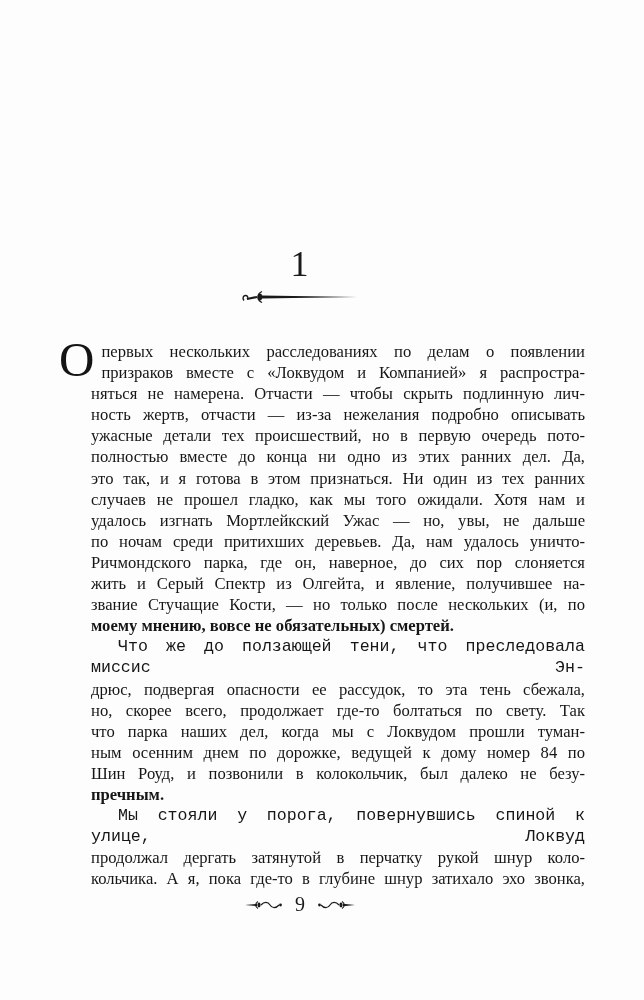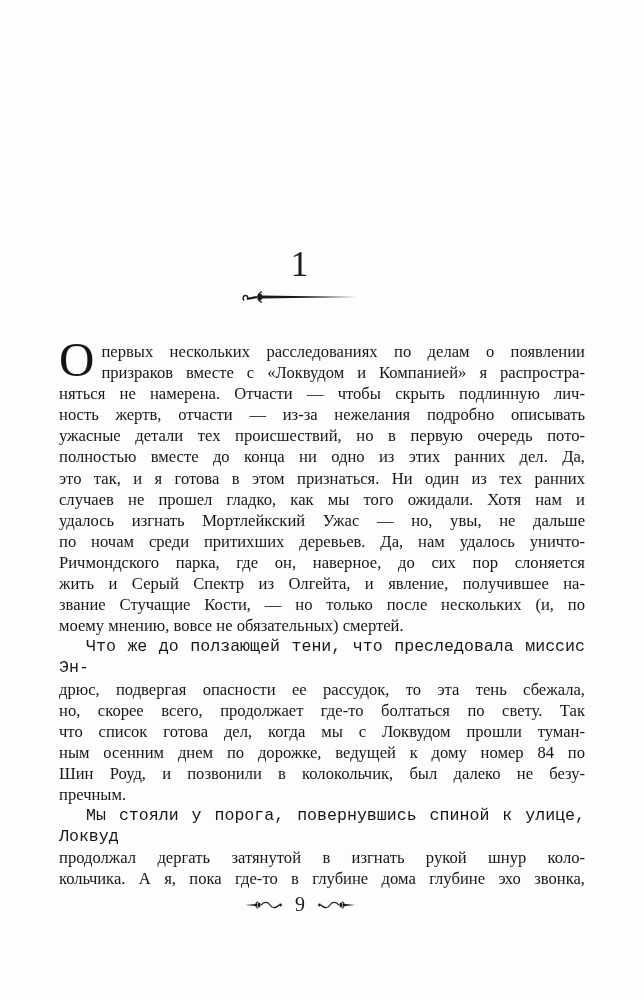--- a/index.html
+++ b/index.html
@@ -26,22 +26,23 @@
   .sword-wrap { margin-top: 5px; }
   .body-text {
     position: absolute; top: 341px; left: 59px; width: 526px;
     font-size: 16.6px; line-height: 21.1px;
   }
   .para { margin: 0; padding: 0; }
   .ln {
     display: block;
     text-align: justify;
     text-align-last: justify;
+    margin-left: 32px;
   }
-  .ln.lastline { text-align-last: left; }
+  .ln.lastline { text-align-last: left; font-weight: bold; }
   .ln.indent { text-indent: 27px; font-family: Liberation Mono, monospace; }
   .dropcap {
     float: left;
     height: 42px;
     font-size: 49px;
     line-height: 42px;
     margin-top: -2px;
     padding-right: 7px;
     color: #141414;
   }
@@ -90,30 +91,30 @@
       <span class="ln">Ричмондского парка, где он, наверное, до сих пор слоняется</span>
       <span class="ln">жить и Серый Спектр из Олгейта, и явление, получившее на-</span>
       <span class="ln">звание Стучащие Кости, — но только после нескольких (и, по</span>
       <span class="ln lastline">моему мнению, вовсе не обязательных) смертей.</span>
     </p>
 
     <p class="para">
       <span class="ln indent">Что же до ползающей тени, что преследовала миссис Эн-</span>
       <span class="ln">дрюс, подвергая опасности ее рассудок, то эта тень сбежала,</span>
       <span class="ln">но, скорее всего, продолжает где-то болтаться по свету. Так</span>
-      <span class="ln">что список готова дел, когда мы с Локвудом прошли туман-</span>
+      <span class="ln">что парка наших дел, когда мы с Локвудом прошли туман-</span>
       <span class="ln">ным осенним днем по дорожке, ведущей к дому номер 84 по</span>
       <span class="ln">Шин Роуд, и позвонили в колокольчик, был далеко не безу-</span>
       <span class="ln lastline">пречным.</span>
     </p>
 
     <p class="para">
       <span class="ln indent">Мы стояли у порога, повернувшись спиной к улице, Локвуд</span>
-      <span class="ln">продолжал дергать затянутой в изгнать рукой шнур коло-</span>
-      <span class="ln">кольчика. А я, пока где-то в глубине дома глубине эхо звонка,</span>
+      <span class="ln">продолжал дергать затянутой в перчатку рукой шнур коло-</span>
+      <span class="ln">кольчика. А я, пока где-то в глубине шнур затихало эхо звонка,</span>
     </p>
 
   </div>
 
   <div class="footer">
     <span>
       <svg width="40" height="12" viewBox="0 0 40 12">
         <g fill="#1a1a1a" stroke="#1a1a1a">
           <polygon points="1,6 13,4.8 13,7.2" stroke="none"></polygon>
           <path d="M14,2.5 C11,4 11,8 14,9.5" fill="none" stroke-width="1.1"></path>

